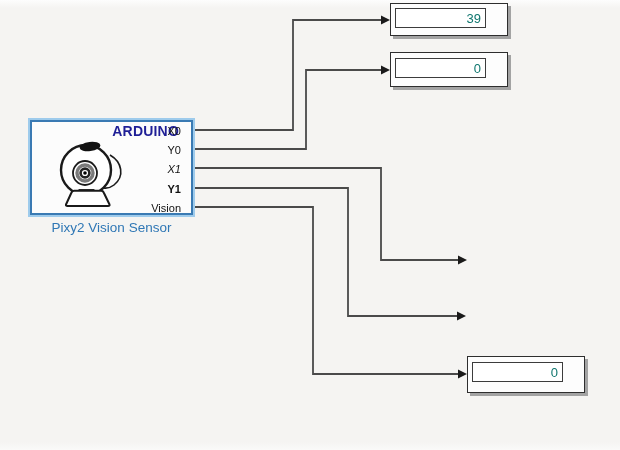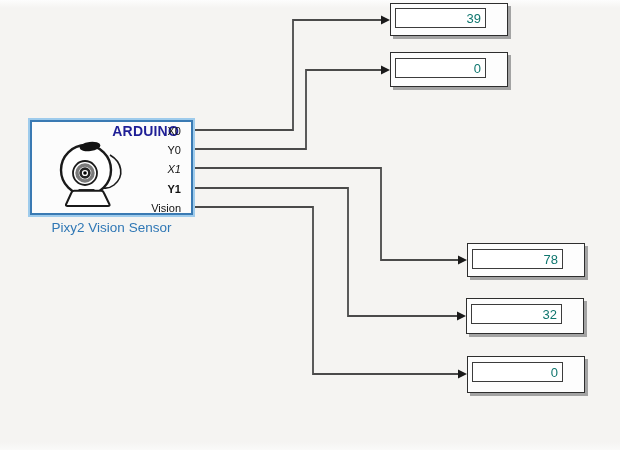--- a/index.html
+++ b/index.html
@@ -115,23 +115,17 @@
   </div>
 
   <div class="block-label">Pixy2 Vision Sensor</div>
 
   <div class="display d1">
     <div class="display-inner">39</div>
   </div>
   <div class="display d2">
     <div class="display-inner">0</div>
   </div>
-  <div class="display d3">
-    <div class="display-inner">78</div>
-  </div>
-  <div class="display d4">
-    <div class="display-inner">32</div>
-  </div>
   <div class="display d5">
     <div class="display-inner">0</div>
   </div>
 
 </div>
 
 </body></html>

